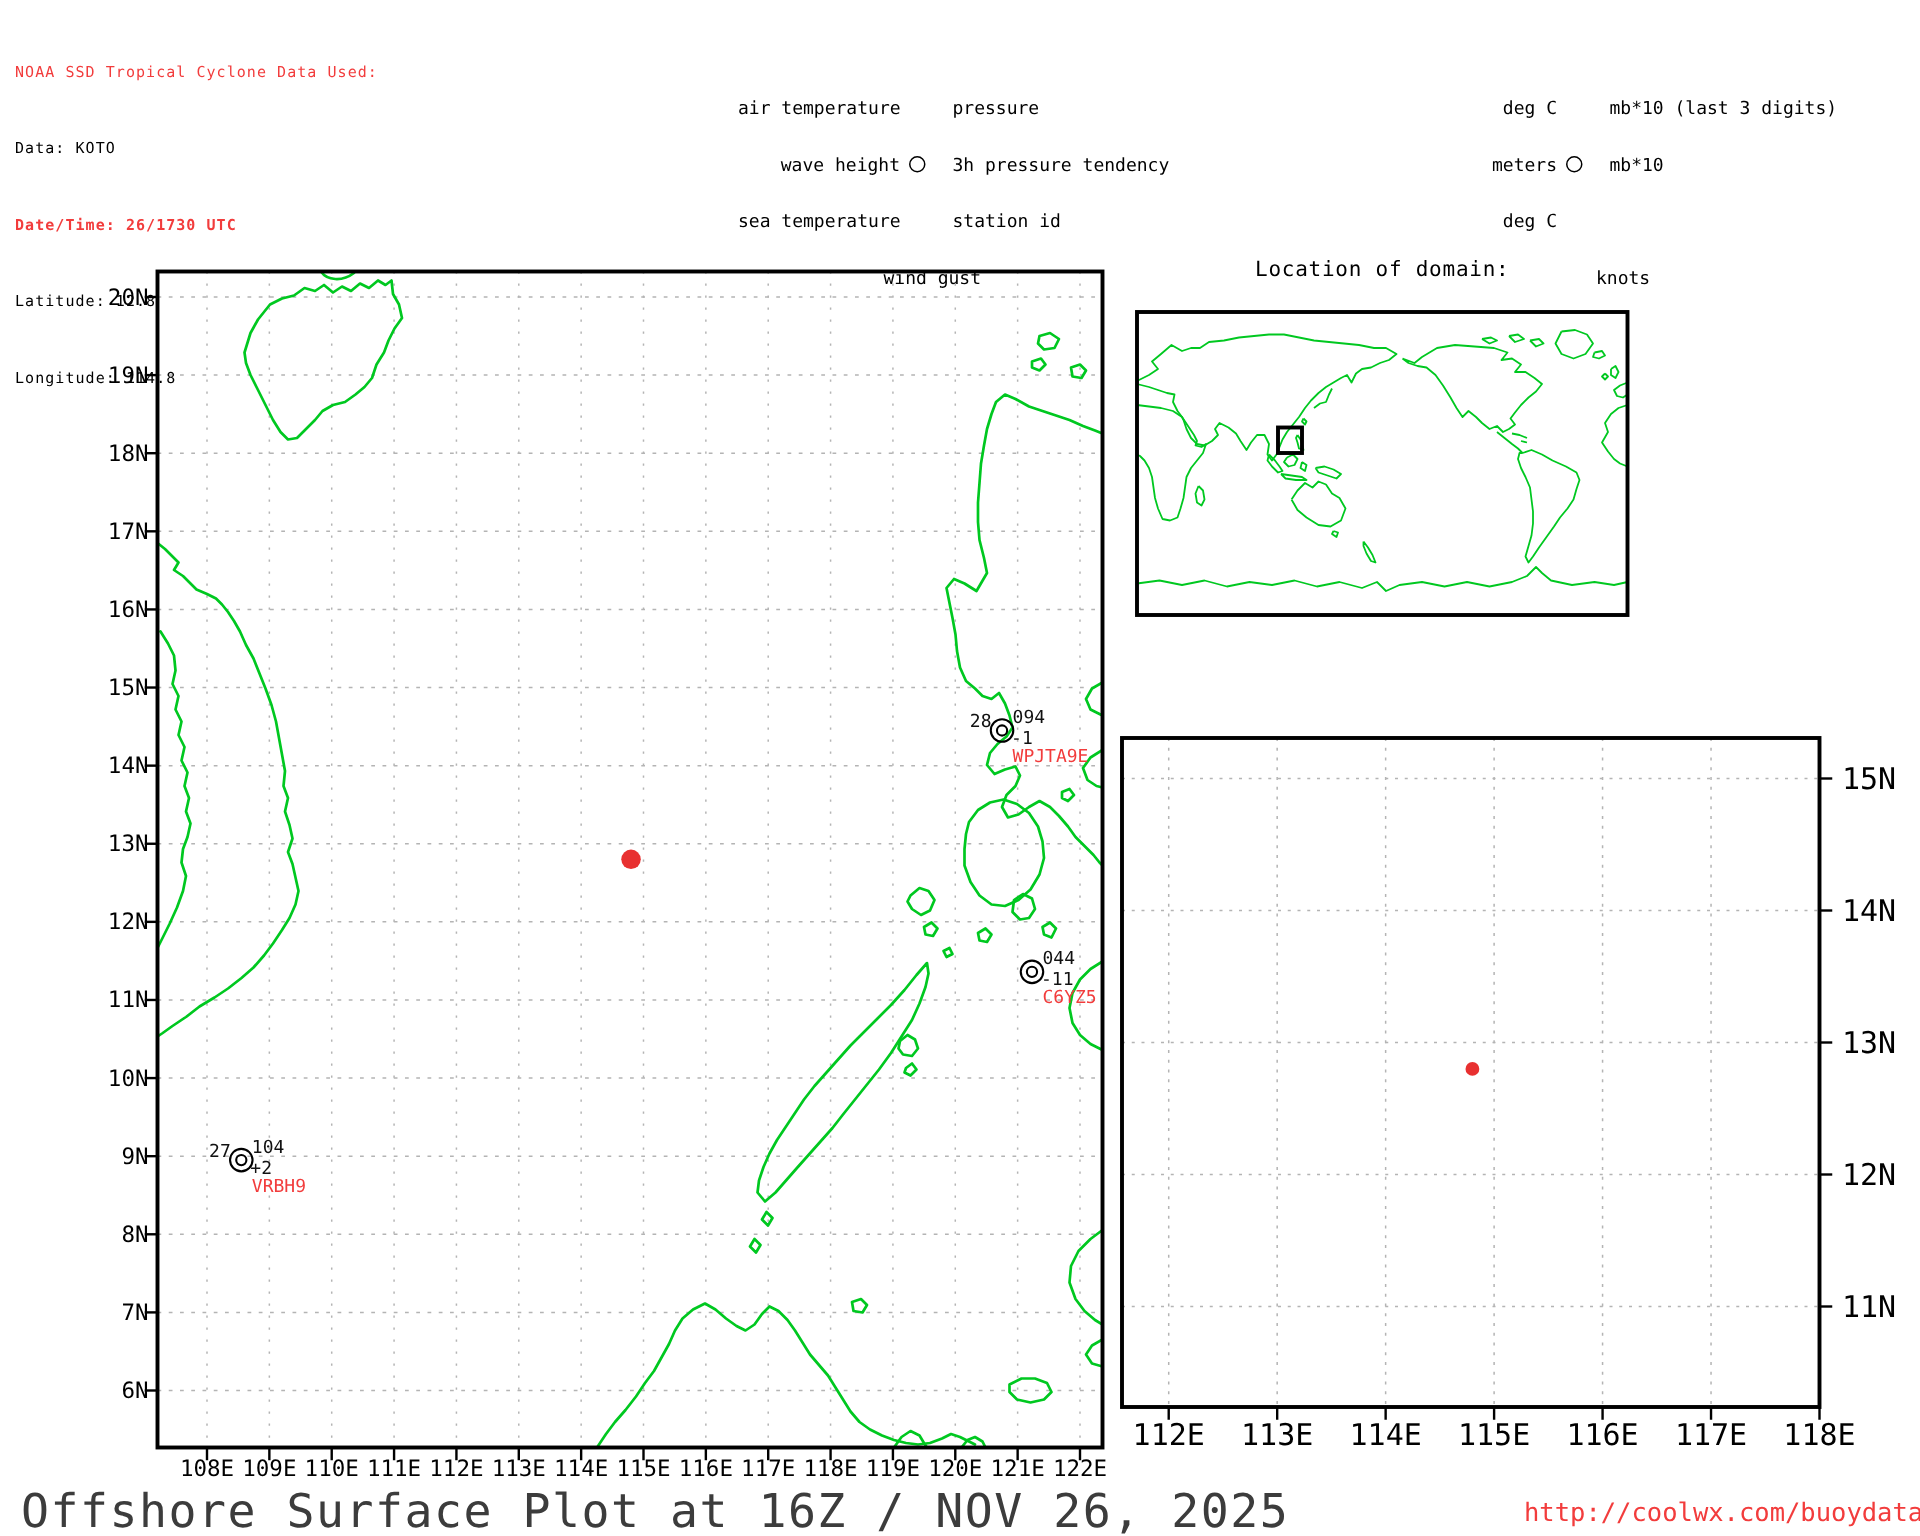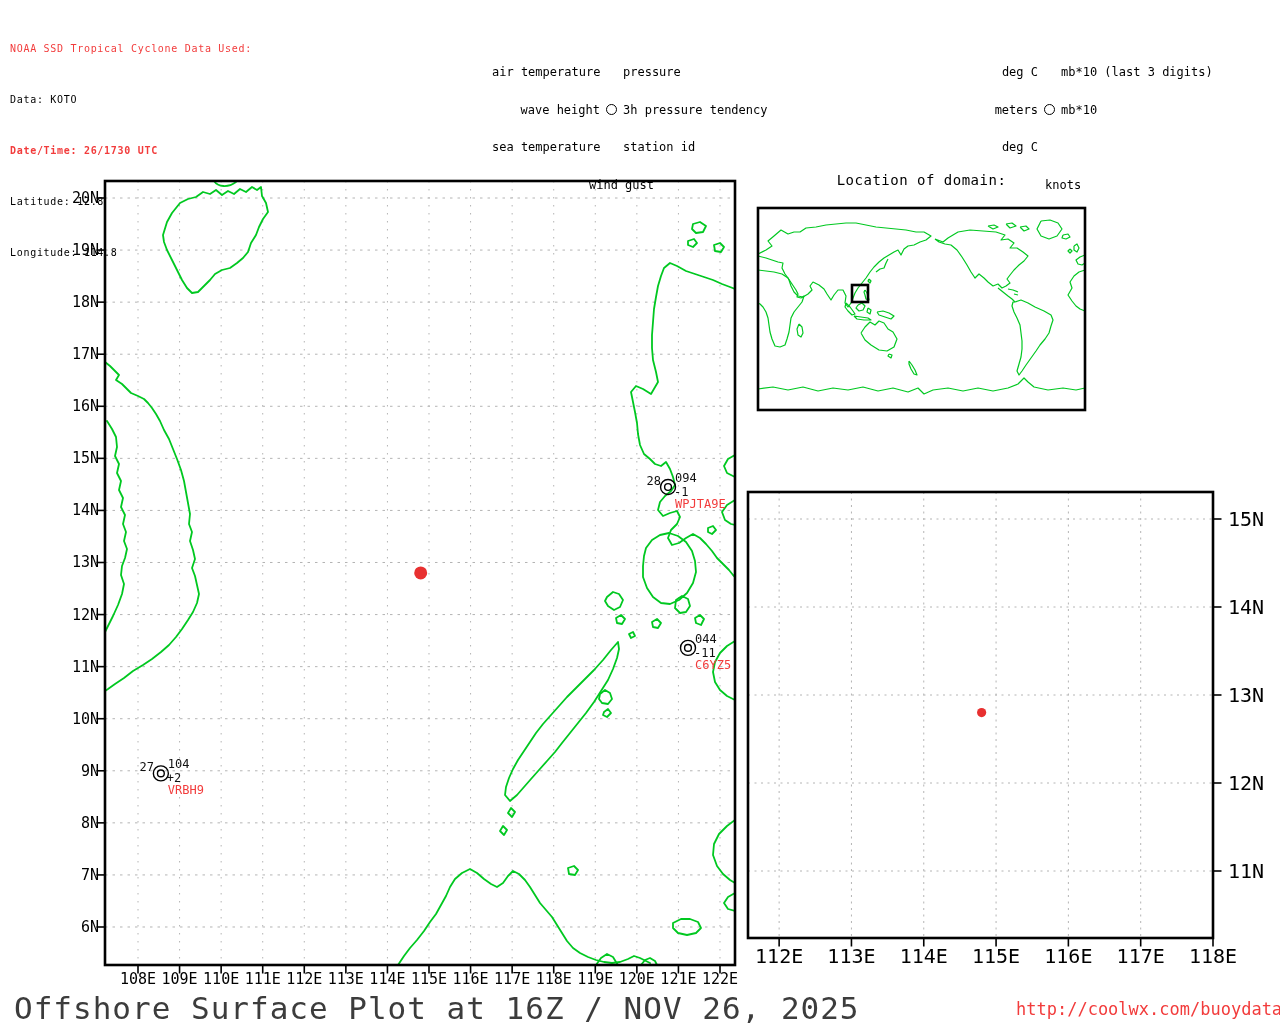--- a/index.html
+++ b/index.html
@@ -30,24 +30,24 @@
   .red{color:var(--red);}
   .bold{font-weight:bold;}
   #caution{left:620px;top:2px;font-size:22px;letter-spacing:1.2px;color:var(--red);}
   #warning{left:173px;top:142px;font-size:12.5px;letter-spacing:.55px;color:var(--red);}
   #legend{left:492px;top:41px;font-size:12px;line-height:12.5px;}
   #units{left:985px;top:41px;font-size:12px;line-height:12.5px;}
   .lrow{display:flex;align-items:center;height:12.5px;}
   #legend .l{width:108px;text-align:right;white-space:pre;}
   #units  .l{width:53px;text-align:right;white-space:pre;}
   .m{width:23px;display:flex;justify-content:center;align-items:center;}
-  .r{white-space:pre;}
+  .r{white-space:pre;margin-left:12px;}
   .circ{width:11px;height:11px;border:1.6px solid #000;border-radius:50%;box-sizing:border-box;}
   .row4-legend{margin-left:97px;height:12.5px;white-space:pre;}
-  .row4-units{margin-left:60px;height:12.5px;white-space:pre;}
+  .row4-units{margin-left:79px;height:12.5px;white-space:pre;}
   #domain-title{left:758px;top:172px;width:327px;text-align:center;font-size:14px;letter-spacing:.5px;}
   #footer-title{left:14px;top:990px;font-size:31px;letter-spacing:1px;color:var(--footer);}
   #footer-url{left:1016px;top:999px;font-size:17px;color:var(--red);text-decoration:none;}
 </style>
 </head>
 <body>
 
 <div id="page">
 
   <svg id="plot" width="1280" height="1024" viewBox="0 0 1280 1024">

